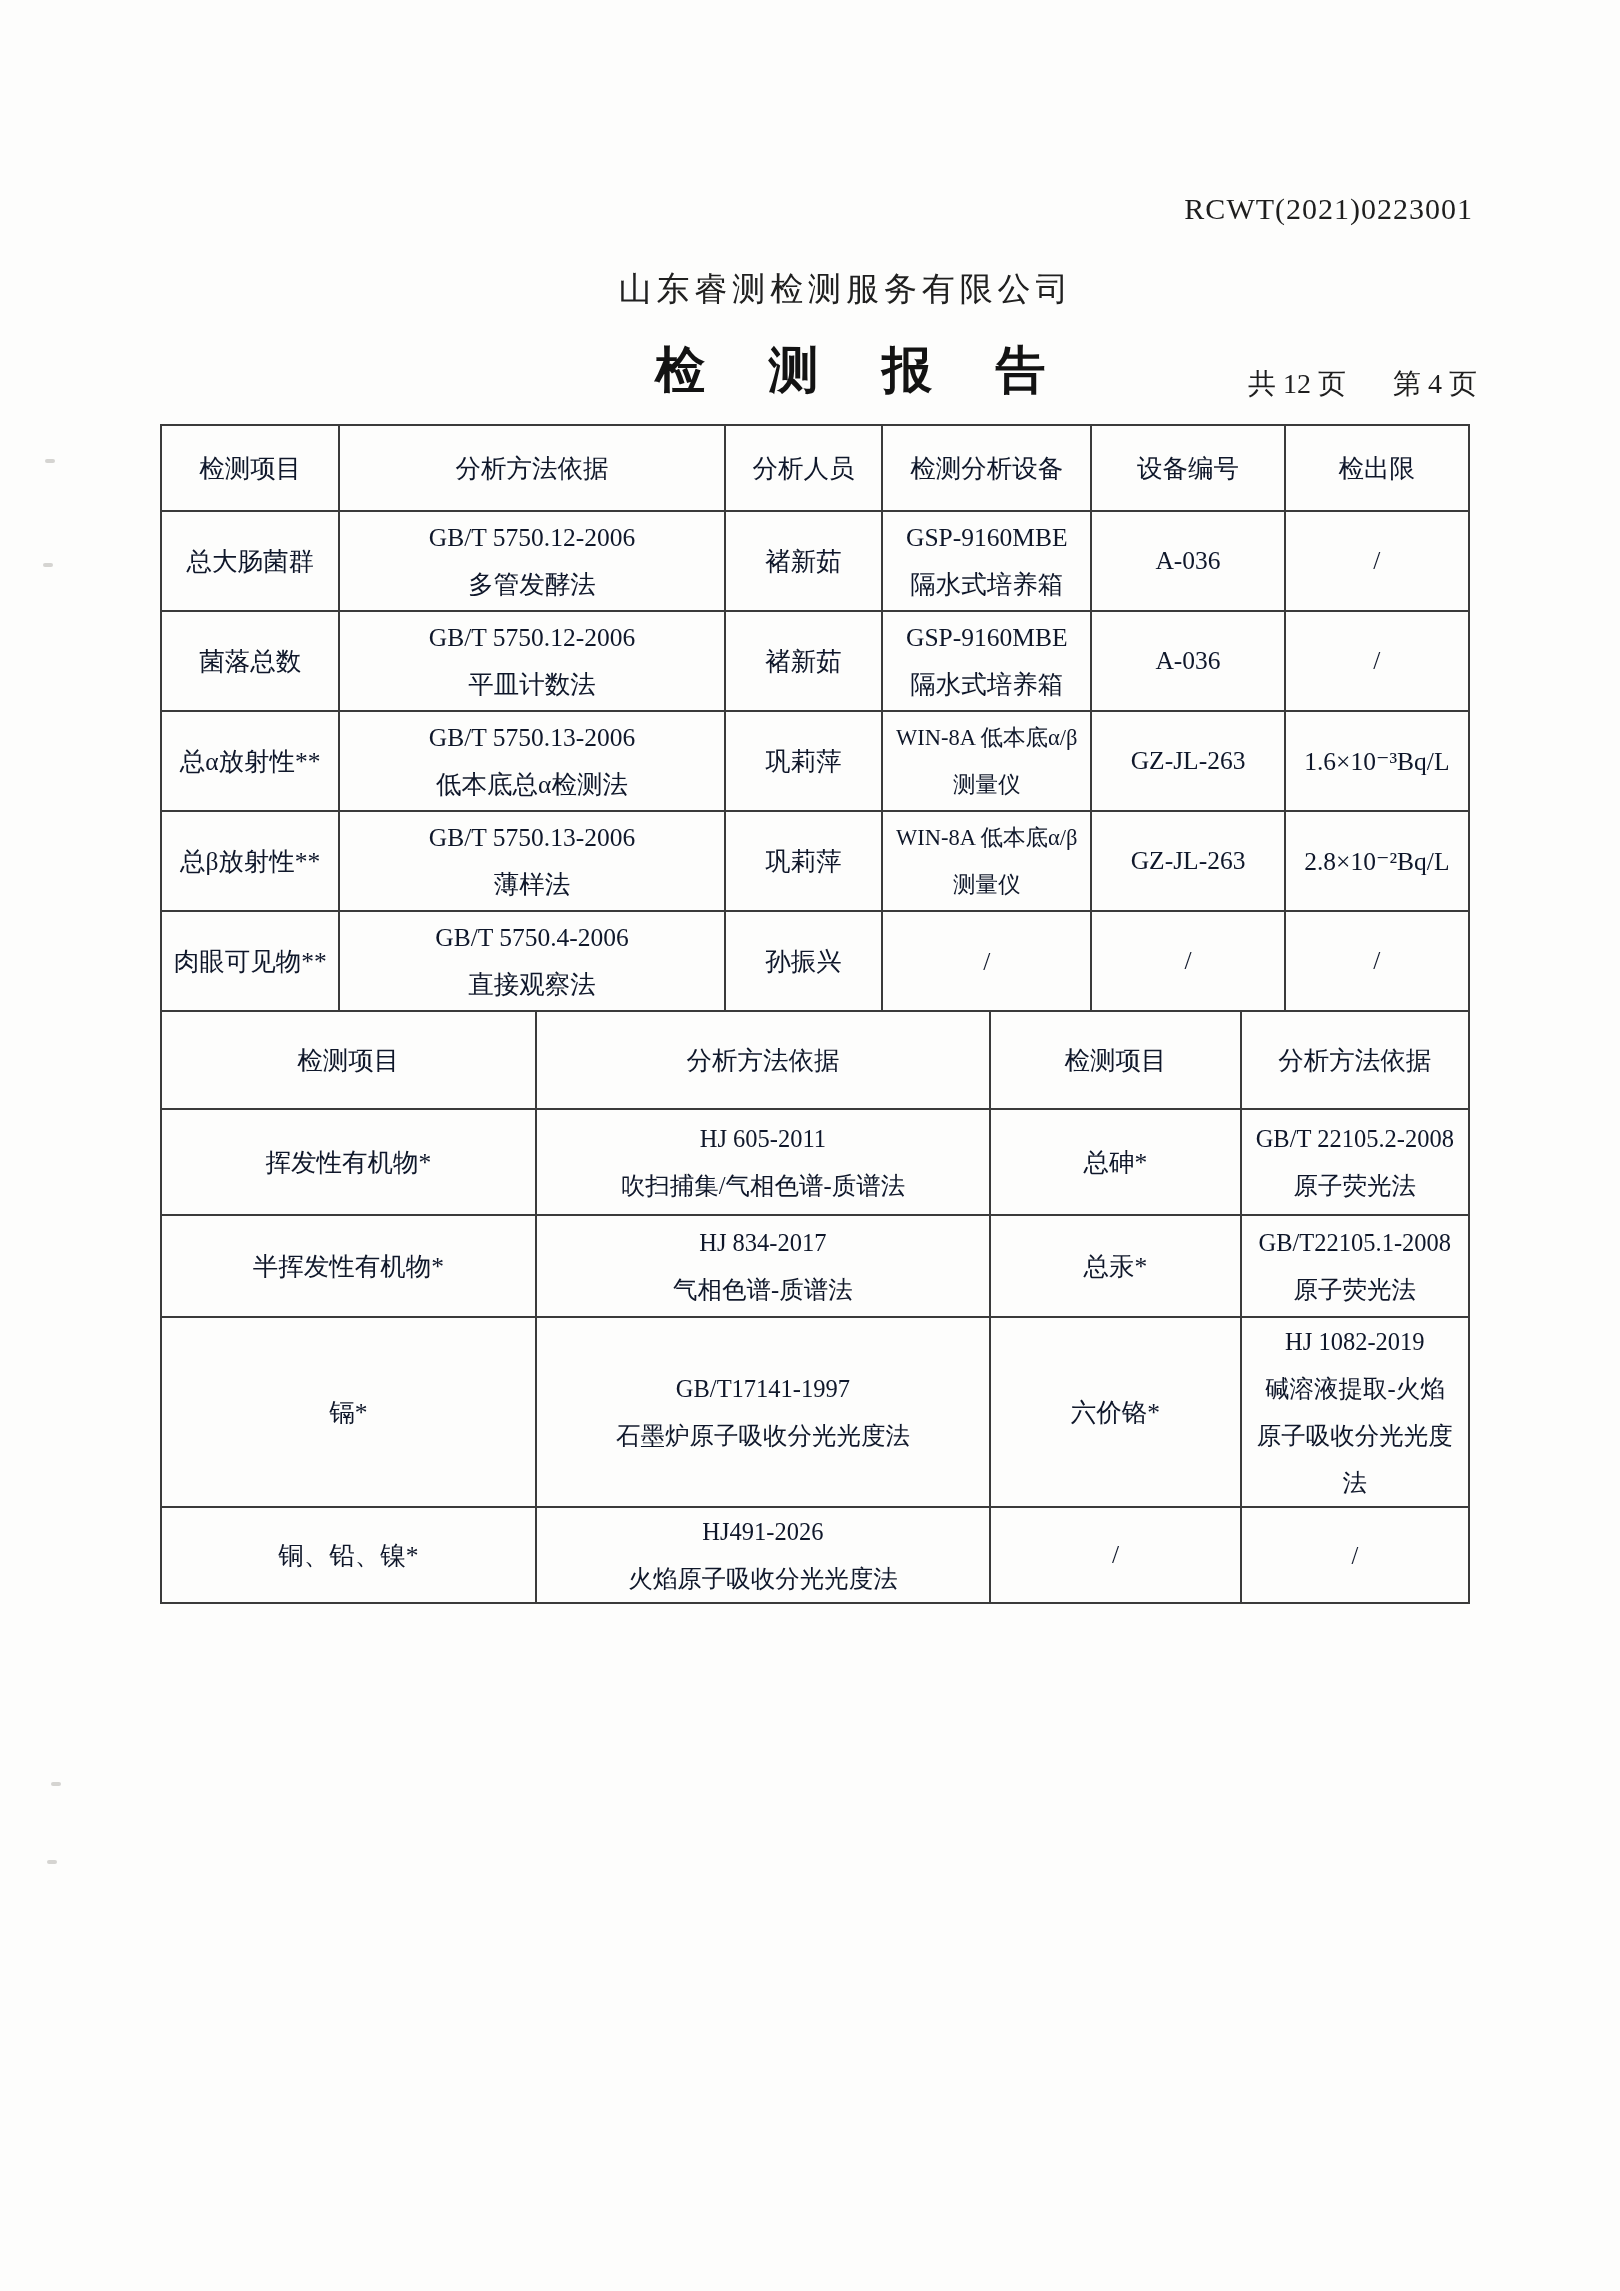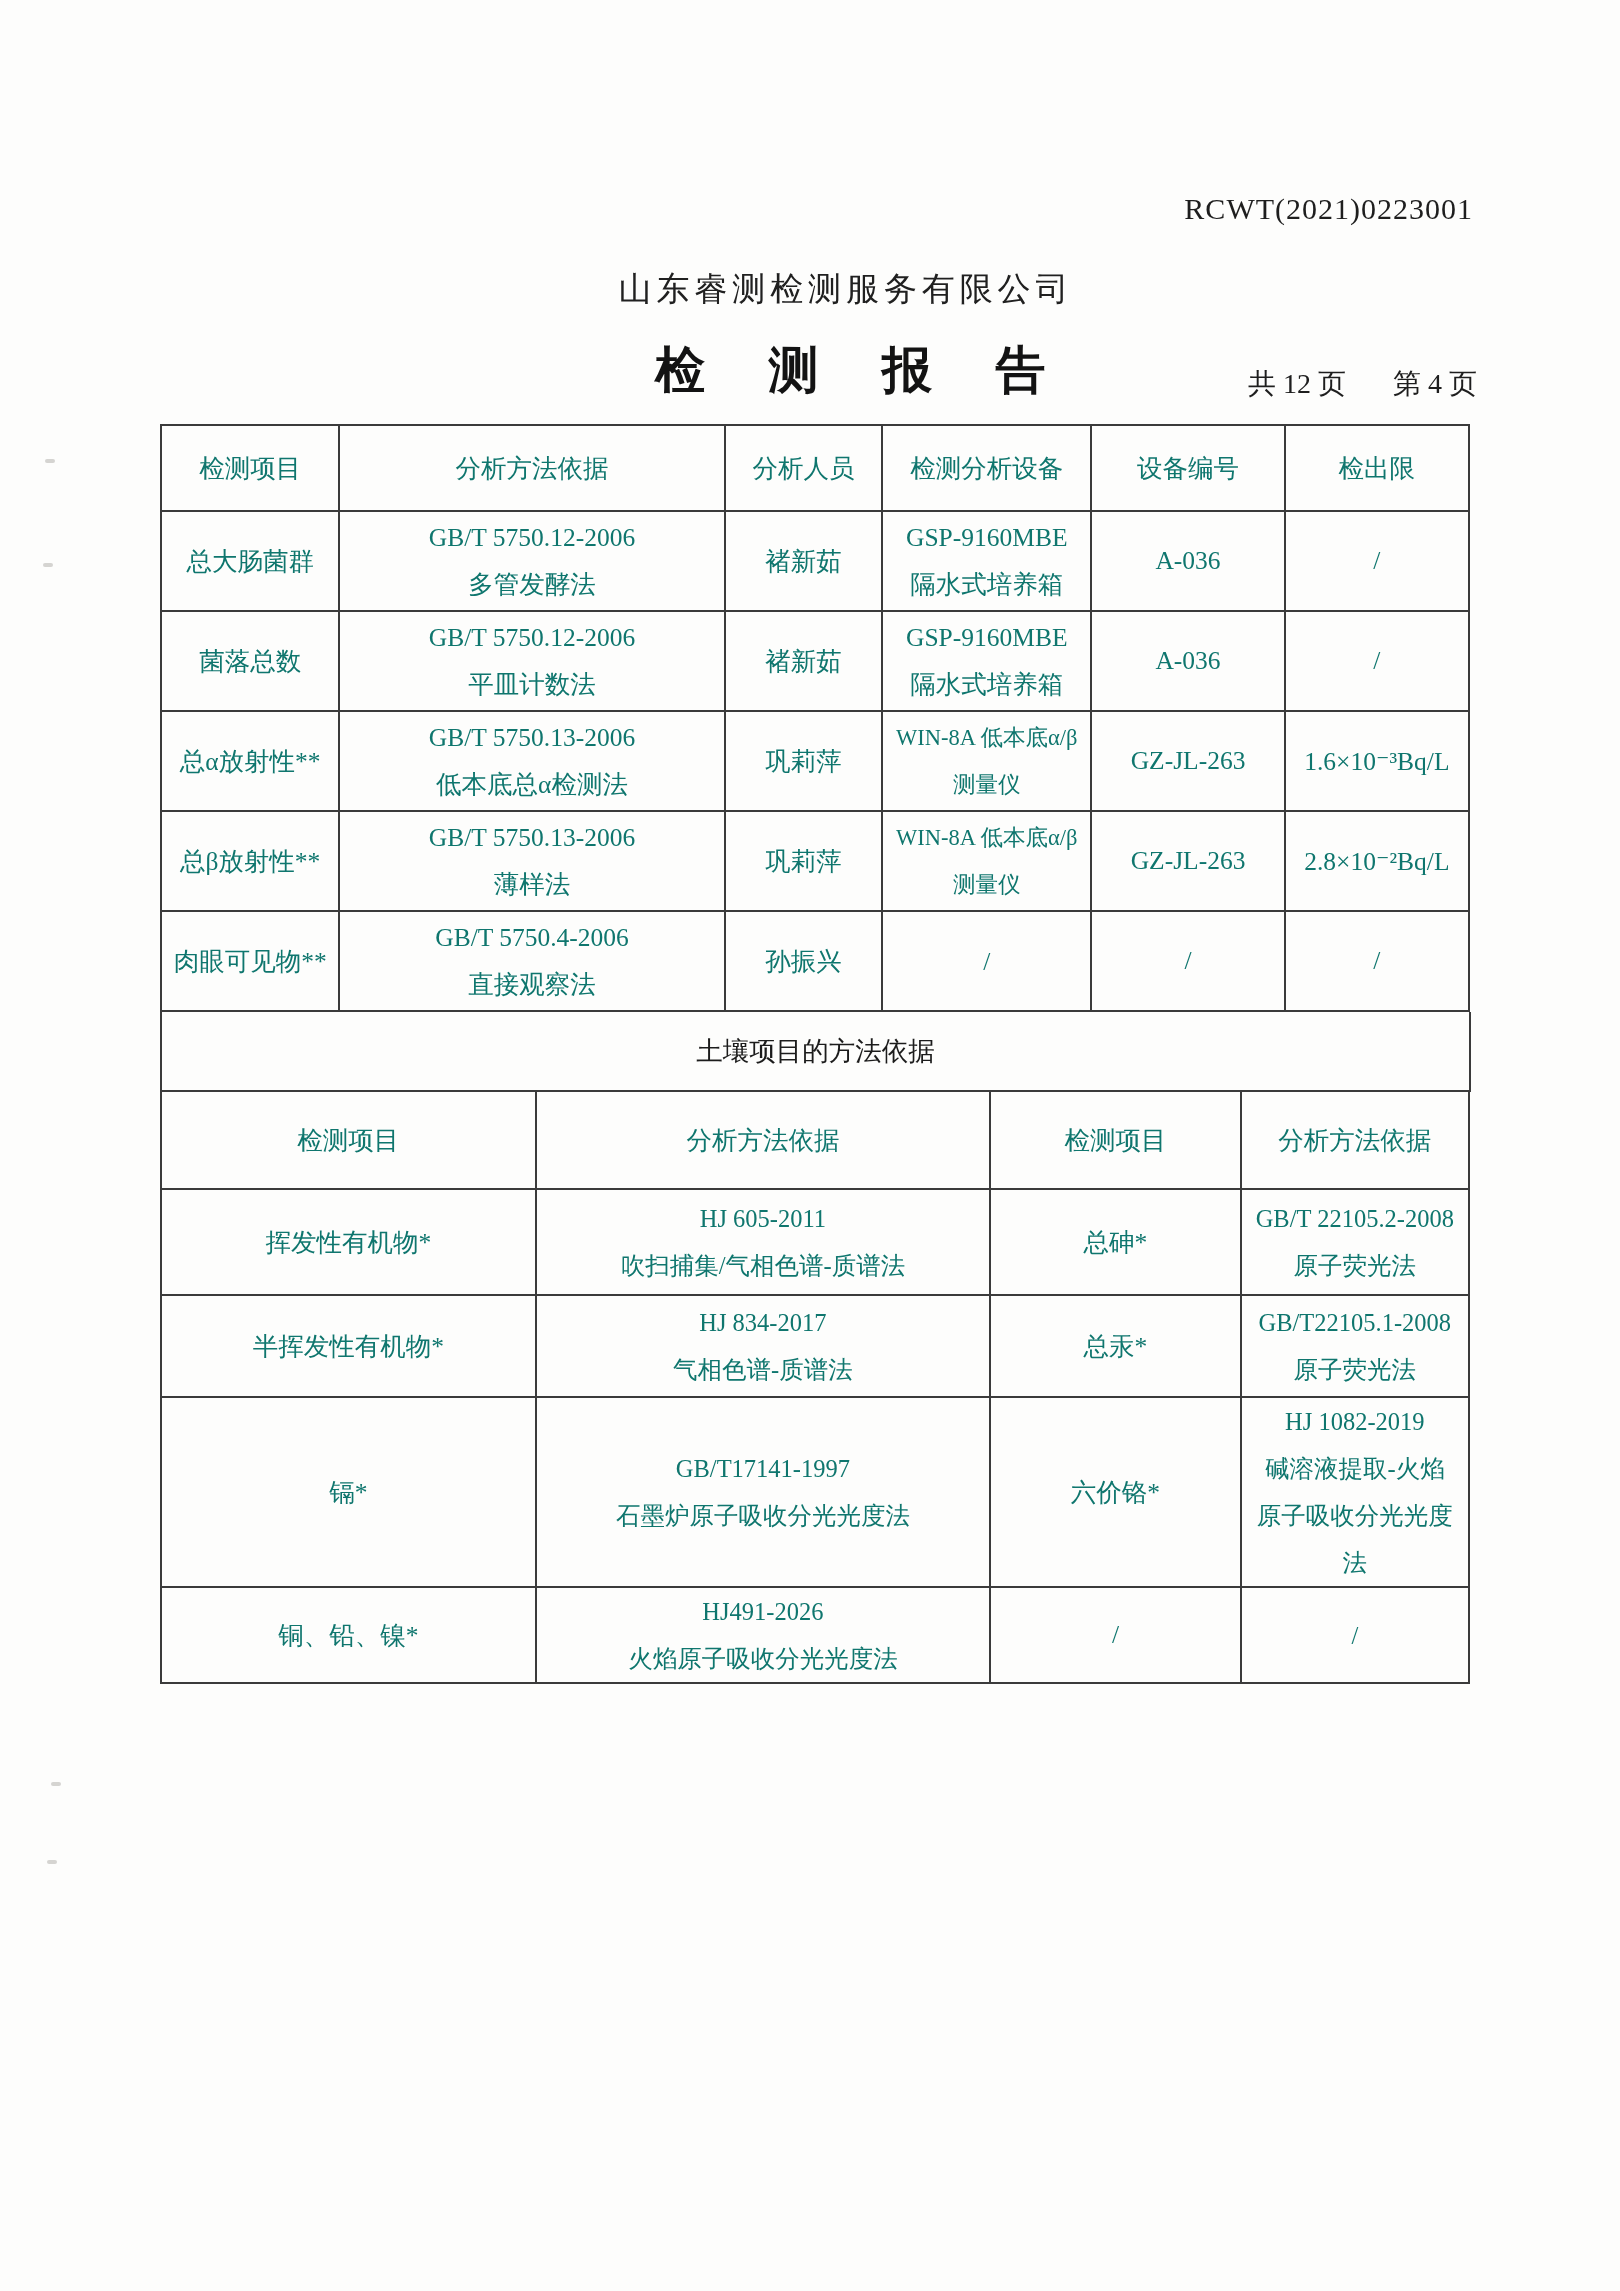--- a/index.html
+++ b/index.html
@@ -30,21 +30,21 @@
     position:absolute; top:365px; right:143px;
     font-size:28px; color:#1e1e1e; white-space:nowrap;
   }
   .pagination .pg-total { margin-right:47px; }
 
   .tables-block { position:absolute; top:424px; left:160px; width:1310px; }
 
   table.report-table {
     border-collapse:collapse; table-layout:fixed;
     width:1310px;
-    font-size:25.5px; color:#0f766e;
+    font-size:25.5px; color:#0f172a;
   }
   table.report-table td {
     border:2px solid #3b3b3b;
     text-align:center; vertical-align:middle;
     padding:0 3.9px; overflow:hidden;
   }
   .line { line-height:47px; }
   .eq-small { font-size:22.5px; }
   #water-table tr.hdr { height:86px; }
   #water-table tr.data { height:100px; }
@@ -177,23 +177,20 @@
         <td>
           <div class="line">/</div>
           <div class="line"></div>
         </td>
         <td>/</td>
         <td>/</td>
       </tr>
     </tbody>
       </table>
 
-    <div class="section-row">
-      <span>土壤项目的方法依据</span>
-    </div>
 
     <table class="report-table" id="soil-table">
       <colgroup>
         <col style="width:374px">
           <col style="width:454px">
           <col style="width:250px">
           <col style="width:228px">
       </colgroup>
       <tbody>
           <tr class="hdr">

